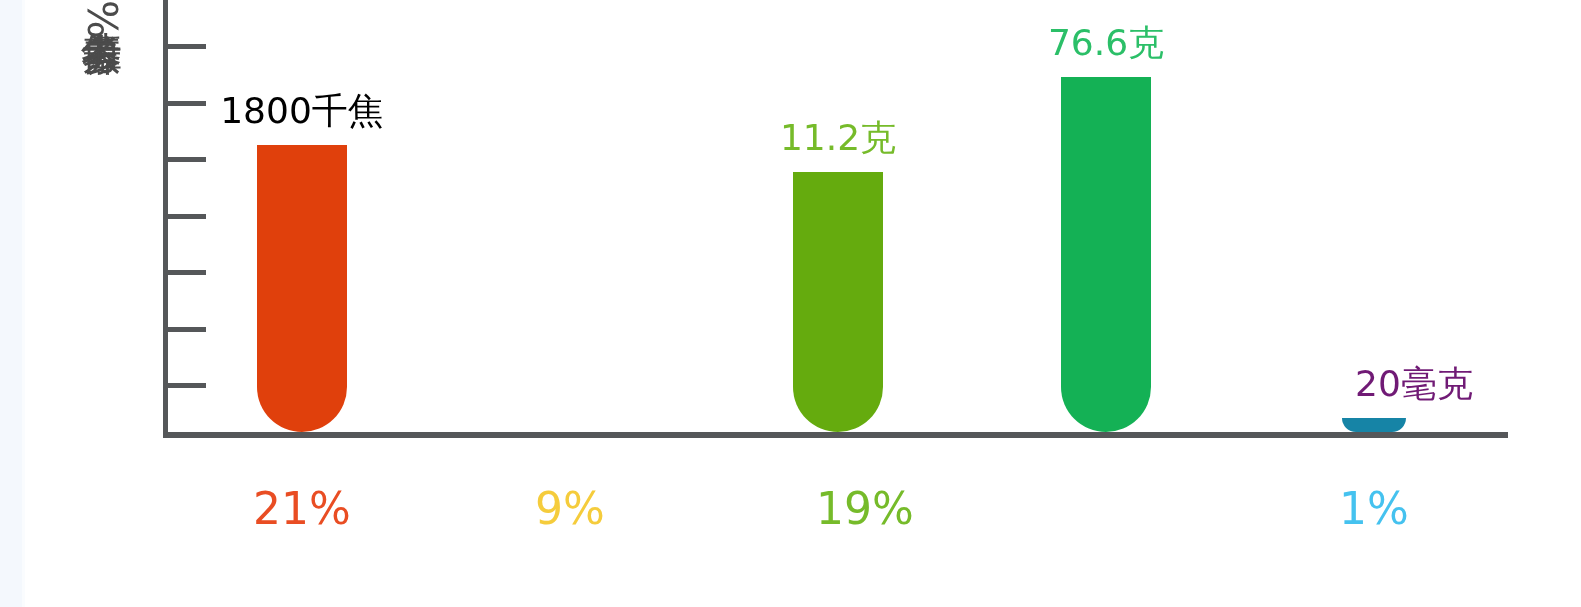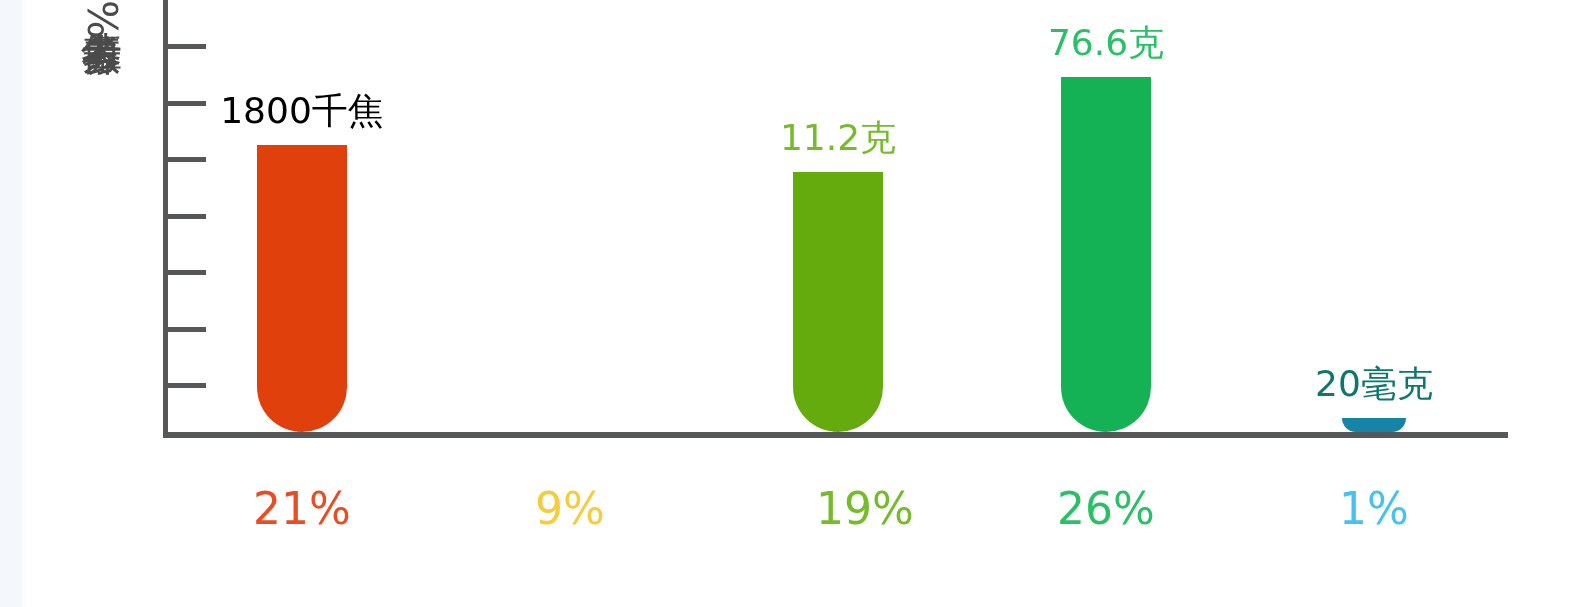--- a/index.html
+++ b/index.html
@@ -186,36 +186,33 @@
         <div class="bar-slot" style="left: 536px; width: 268px;">
           <div class="bar" style="height: 259.667px; background: rgb(101, 171, 14);"></div>
           <div class="bar-value" style="color: rgb(118, 187, 42); bottom: 273.667px;">11.2克</div>
         </div>
         <div class="bar-slot" style="left: 804px; width: 268px;">
           <div class="bar" style="height: 355.333px; background: rgb(20, 177, 85);"></div>
           <div class="bar-value" style="color: rgb(43, 191, 104); bottom: 369.333px;">76.6克</div>
         </div>
         <div class="bar-slot" style="left: 1072px; width: 268px;">
           <div class="bar" style="height: 14px; background: rgb(22, 132, 166); width: 64px; border-radius: 0px 0px 32px 32px;"></div>
-          <div class="bar-value" style="color: #0f766e; bottom: 28px;">20毫克</div>
+          <div class="bar-value" style="color: #701a75; bottom: 28px; margin-left: 40px;">20毫克</div>
         </div>
       </div>
 
     <div id="percent-row">
         <div class="pct-slot" style="left: 0px; width: 268px;">
           <div class="pct-label" style="color: rgb(233, 77, 35);">21%</div>
         </div>
         <div class="pct-slot" style="left: 268px; width: 268px;">
           <div class="pct-label" style="color: rgb(245, 204, 60);">9%</div>
         </div>
         <div class="pct-slot" style="left: 563px; width: 268px;">
           <div class="pct-label" style="color: rgb(118, 187, 42);">19%</div>
         </div>
-        <div class="pct-slot" style="left: 804px; width: 268px;">
-          <div class="pct-label" style="color: rgb(43, 191, 104);">26%</div>
-        </div>
         <div class="pct-slot" style="left: 1072px; width: 268px;">
           <div class="pct-label" style="color: rgb(69, 194, 239);">1%</div>
         </div>
       </div>
 
   </div>
 </div>
 
 </body></html>

